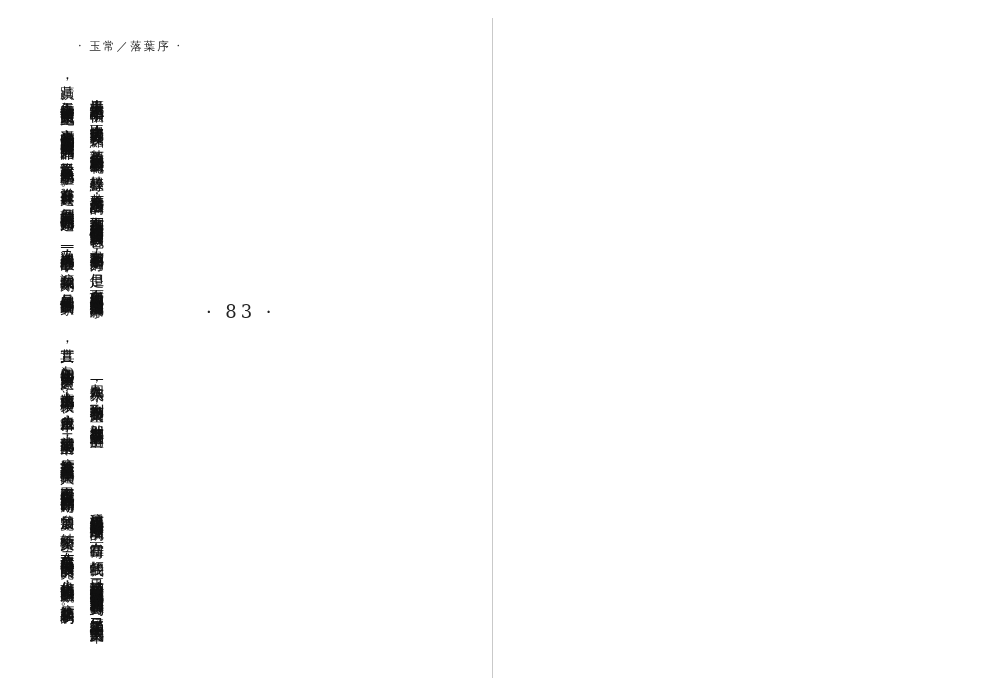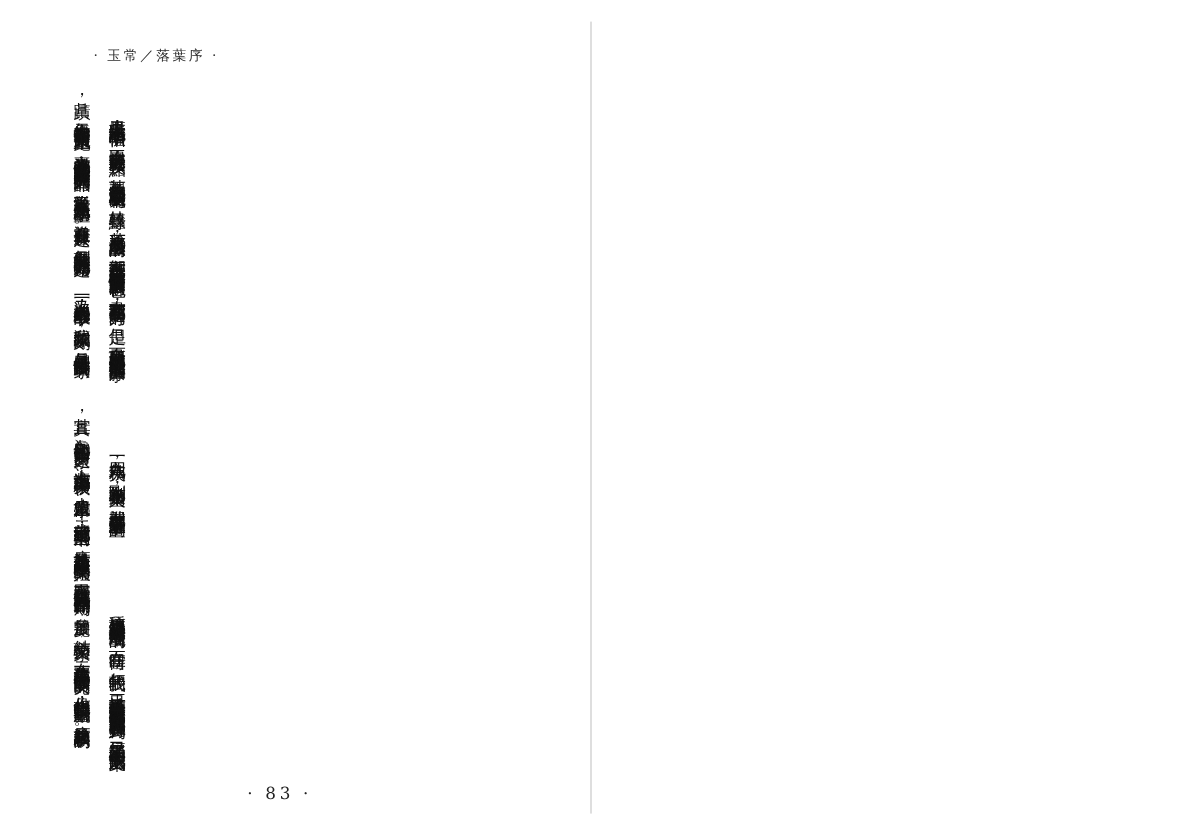--- a/index.html
+++ b/index.html
@@ -12,21 +12,21 @@
     height: 696px;
     font-family: "DejaVu Serif", "Liberation Serif", serif;
     color: #1a1a1a;
     overflow: hidden;
   }
   .spread {
     position: relative;
     width: 861px;
     height: 696px;
     display: flex;
-    flex-direction: row;
+    flex-direction: column;
     border-radius: 30px;
   }
   .gutter {
     position: absolute;
     left: 492px;
     top: 18px;
     width: 1px;
     height: 660px;
     background: #c9c9c9;
   }
@@ -74,21 +74,21 @@
     text-align: justify;
     color: #111;
   }
 
   .indent1 { text-indent: 1em; }
 
   
   .folio {
     position: absolute;
     bottom: 26px;
-    font-size: 14px;
+    font-size: 18px;
     letter-spacing: 0.22em;
     color: #222;
     white-space: nowrap;
   }
   .folio-left  { left: 206px; }
 
   .para {
     display: inline-block;
   }
 </style>

